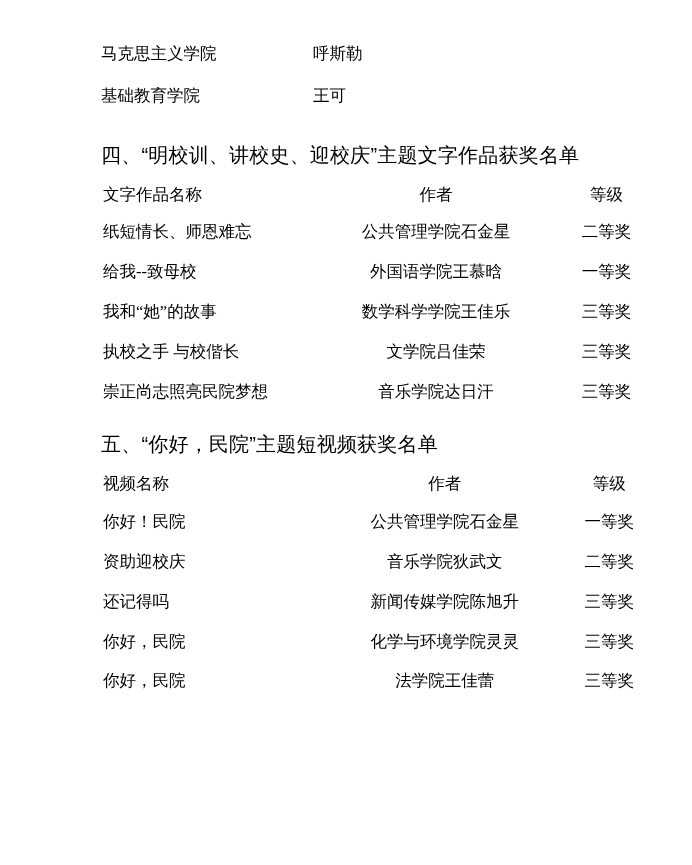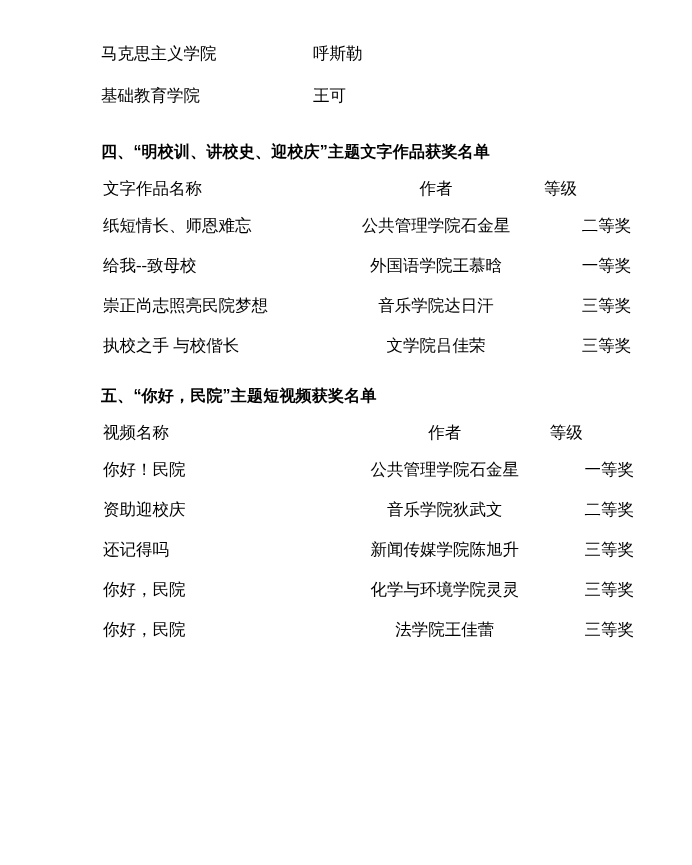--- a/index.html
+++ b/index.html
@@ -34,22 +34,22 @@
     line-height: 1.2;
   }
   .lead-row .c1 {
     width: 212px;
     flex: 0 0 212px;
   }
   .lead-row .c2 {
     flex: 1 1 auto;
   }
   .section-heading {
-    font-weight: bold;
-    font-size: 16px;
+    font-weight: normal;
+    font-size: 20px;
     letter-spacing: 0.2px;
     margin: 8px 0 16px 0;
     font-family: "Liberation Sans", "DejaVu Sans", sans-serif;
   }
   .tbl {
     width: 100%;
     border-collapse: collapse;
     font-size: 16.5px;
   }
   .tbl tr td {
@@ -74,21 +74,21 @@
   .tbl tr.head td {
     padding-bottom: 18px;
   }
   .tbl tr.head .col-name {
     text-align: left;
   }
   .tbl tr.head .col-author {
     text-align: center;
   }
   .tbl tr.head .col-level {
-    text-align: left;
+    text-align: center;
   }
   .sec5 .tbl .col-name { width: 42%; }
   .sec5 .tbl .col-author { width: 37%; }
   .sec5 .tbl .col-level { width: 21%; }
   .smallish { font-size: 15.5px; }
   .gap-a { height: 6px; }
   .gap-b { height: 2px; }
 </style>
 </head>
 <body>
@@ -120,27 +120,32 @@
             <td class="col-name">纸短情长、师恩难忘</td>
             <td class="col-author">公共管理学院石金星</td>
             <td class="col-level">二等奖</td>
           </tr>
           <tr>
             <td class="col-name">给我--致母校</td>
             <td class="col-author">外国语学院王慕晗</td>
             <td class="col-level">一等奖</td>
           </tr>
           <tr>
-            <td class="col-name">崇正尚志照亮民院梦想</td>
-            <td class="col-author">音乐学院达日汗</td>
+            <td class="col-name">我和“她”的故事</td>
+            <td class="col-author">数学科学学院王佳乐</td>
             <td class="col-level">三等奖</td>
           </tr>
           <tr>
             <td class="col-name">执校之手 与校偕长</td>
             <td class="col-author">文学院吕佳荣</td>
+            <td class="col-level">三等奖</td>
+          </tr>
+          <tr>
+            <td class="col-name">崇正尚志照亮民院梦想</td>
+            <td class="col-author">音乐学院达日汗</td>
             <td class="col-level">三等奖</td>
           </tr>
         </tbody>
       </table>
     </div>
 
     <div class="gap-b"></div>
 
     <div class="section-heading">五、“你好，民院”主题短视频获奖名单</div>
     <div class="sec5">

